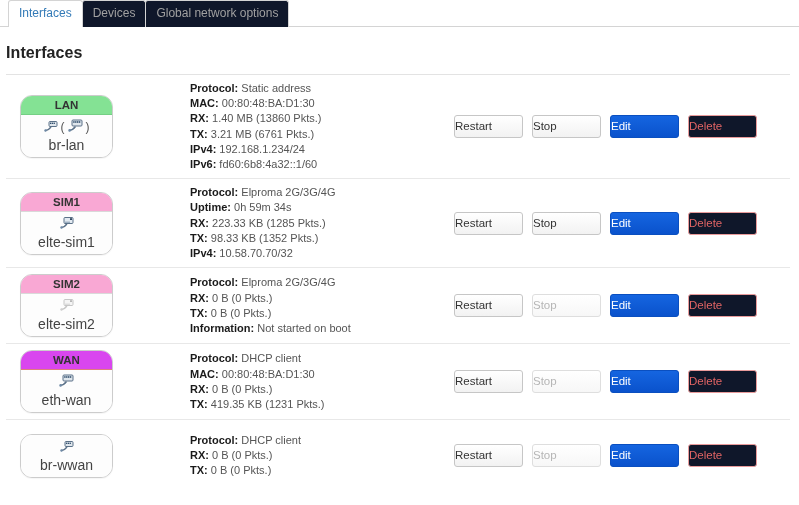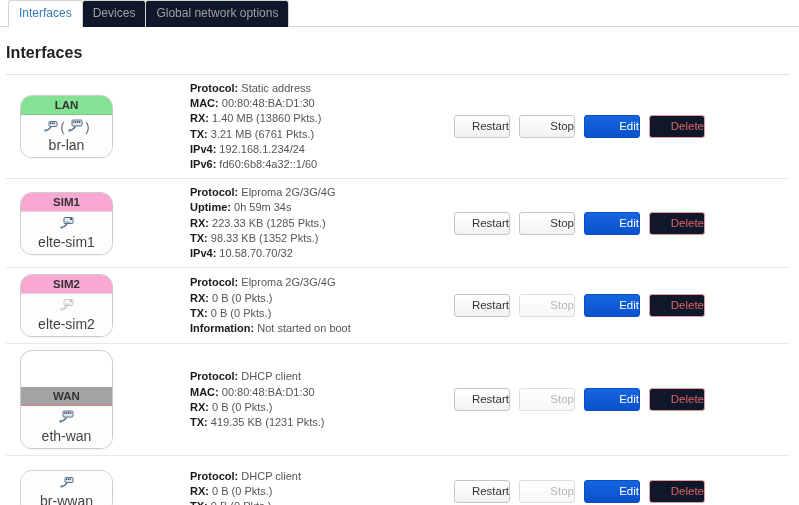--- a/index.html
+++ b/index.html
@@ -90,21 +90,21 @@
   }
   .badge-head {
     font-size: 11.5px;
     font-weight: bold;
     color: #333333;
     padding: 3px 0 3px;
     border-bottom: 1px solid #d9d9d9;
     background: #f9a8d4;
   }
   .badge-head.green { background: #84e294; border-bottom-color: #74cf84; }
-  .badge-head.red   { background: #a3a3a3; border-bottom-color: #e07d7d; margin-top: 36px; }
+  .badge-head.red   { background: #d946ef; border-bottom-color: #e07d7d; }
   .badge-body {
     padding: 4px 2px 4px;
     background: #fdfdfd;
   }
   .badge-icons {
     height: 16px;
     line-height: 16px;
     display: flex;
     justify-content: center;
     align-items: center;
@@ -133,24 +133,24 @@
   .btn-cell {
     flex: 0 0 352px;
     width: 352px;
     display: flex;
     justify-content: flex-start;
     align-items: center;
     gap: 9px;
     padding-left: 16px;
   }
   .btn {
-    width: 56px;
+    width: 69px;
     height: 23px;
     line-height: 21px;
-    text-align: right;
+    text-align: left;
     font-size: 11.5px;
     border-radius: 3px;
     border: 1px solid #c6c6c6;
     background: linear-gradient(#ffffff, #f2f2f2);
     color: #333333;
     cursor: pointer;
     user-select: none;
   }
   .btn.disabled {
     color: #b6b6b6;

